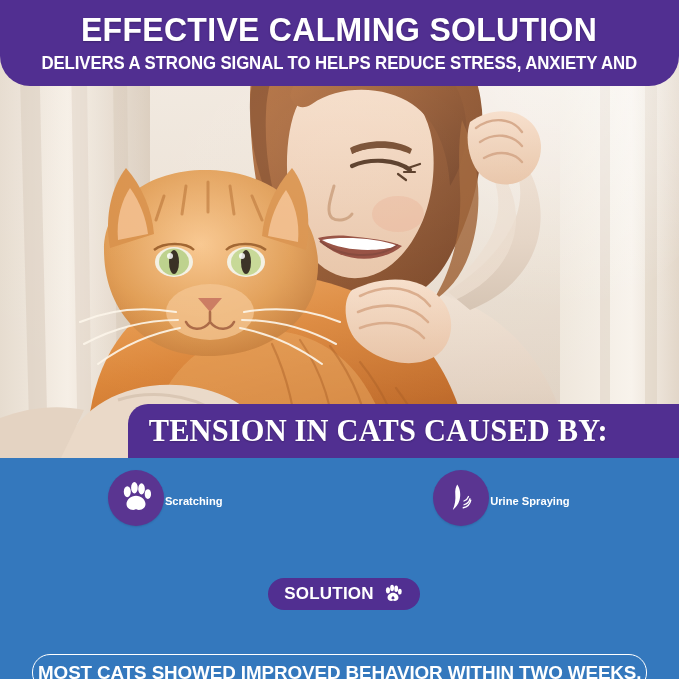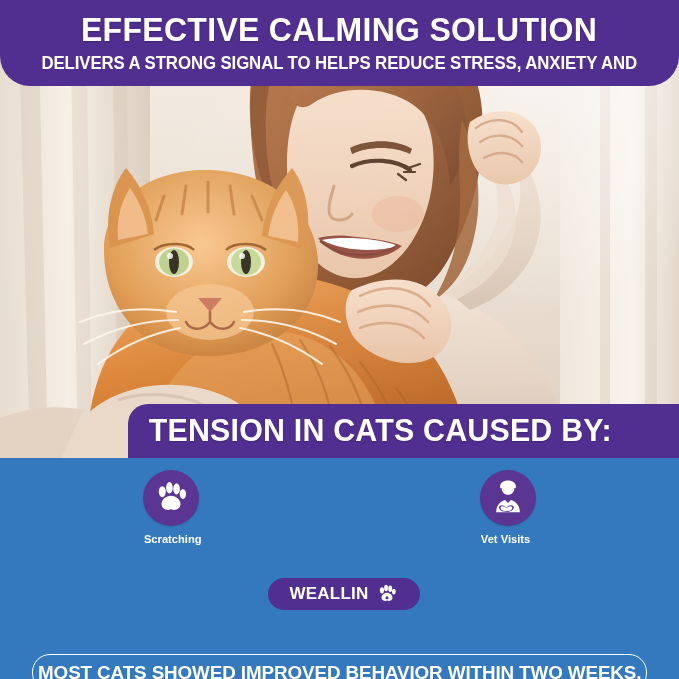--- a/index.html
+++ b/index.html
@@ -37,41 +37,42 @@
   }
 
   
   .tension-banner{
     position:absolute;left:128px;top:404px;width:551px;height:54px;
     background:#512f91;
     border-top-left-radius:20px;
     box-sizing:border-box;
     display:flex;align-items:center;
     z-index:6;
+    font-family:Liberation Serif, serif;
   }
   .tension-text{
     color:#ffffff;font-weight:bold;font-size:31px;letter-spacing:.2px;
     white-space:nowrap;margin-left:16px;transform:scaleX(.98);
     text-shadow:0 1px 2px rgba(0,0,0,.22);
   }
 
   
   .blue-panel{
     position:absolute;left:0;top:458px;width:679px;height:221px;
     background:#3478bd;z-index:4;
   }
 
   
   .icon-row{
     position:absolute;left:0;top:470px;width:679px;height:100px;
     display:flex;justify-content:space-around;align-items:flex-start;
     padding:0 4px;box-sizing:border-box;z-index:7;
   }
   .icon-cell{
-    display:flex;flex-direction:column;width:auto;
+    display:flex;align-items:center;width:auto;
   }
   .icon-circle{
     width:56px;height:56px;border-radius:50%;
     background:#5a3591;
     display:flex;align-items:center;justify-content:center;
     box-shadow:0 1px 2px rgba(0,0,0,.12);
   }
   .icon-circle svg{display:block;}
   .icon-label{
     color:#ffffff;font-weight:bold;font-size:11.5px;line-height:1;
@@ -305,42 +306,42 @@
           <ellipse cx="31" cy="12.5" rx="4.2" ry="7"></ellipse>
           <ellipse cx="39" cy="19" rx="4" ry="6.2"></ellipse>
           <path d="M24 21c6.5 0 12 5.2 12 10.6 0 4.6-3.8 7.4-8.6 7.4-2 0-2.6-.8-3.4-.8s-1.4.8-3.4.8c-4.8 0-8.6-2.8-8.6-7.4C12 26.2 17.5 21 24 21z"></path>
         </svg>
       </div>
       <div class="icon-label">Scratching</div>
     </div>
 
 
 
-
-
-
     <div class="icon-cell">
       <div class="icon-circle">
-        <svg width="38" height="38" viewBox="0 0 48 48">
-          <path d="M16 12c0-4.4 3.6-8 8-8s8 3.6 8 8-3.6 8-8 8-8-3.6-8-8z" fill="#ffffff"></path>
-          <path d="M14 10c0-5 4-8 10-8s10 3 10 8c0 1.6-1 2-2 1.4-2-1.2-5-2-8-2s-6 .8-8 2c-1 .6-2 .2-2-1.4z" fill="#ffffff"></path>
-          <path d="M9 42c0-8 5-14 11.6-15.4L24 30l3.4-3.4C34 28 39 34 39 42z" fill="#ffffff"></path>
-          <path d="M24 30l-3.4-3.4 3.4-1.2 3.4 1.2z" fill="#5a3591"></path>
-          <path d="M16 33c2.4 0 5 1.4 6 3.6 1-2.2 3.6-3.6 6-3.6 2 0 3.4 1.2 3.4 3 0 3-4 5.6-9.4 5.6S12.6 39 12.6 36c0-1.8 1.4-3 3.4-3z" fill="#5a3591"></path>
-          <path d="M17 34.5c2 0 4 1 5 2.6 1-1.6 3-2.6 5-2.6 1.4 0 2.4.8 2.4 2 0 2.2-3.2 4.2-7.4 4.2s-7.4-2-7.4-4.2c0-1.2 1-2 2.4-2z" fill="#ffffff"></path>
+        <svg width="36" height="36" viewBox="0 0 48 48">
+          <path d="M19 6c4 6 5 14 3 21-1.6 5.6-5 10-9 13 3-7 4-14 3.4-21C15.9 14 17 9 19 6z" fill="#ffffff"></path>
+          <g stroke="#ffffff" stroke-width="1.7" fill="none" stroke-linecap="round">
+            <path d="M28 28c3-1 5-3 6-6"></path>
+            <path d="M28 33c4-1 7-4 8-8"></path>
+            <path d="M27 37c5-1 9-5 10-10"></path>
+          </g>
         </svg>
       </div>
-      <div class="icon-label">Vet Visits</div>
+      <div class="icon-label">Urine Spraying</div>
     </div>
 
 
+
+
+
   </div>
 
   <div class="logo-pill">
-    <span class="logo-text">WEALLIN</span>
+    <span class="logo-text">SOLUTION</span>
     <svg class="logo-paw" width="22" height="22" viewBox="0 0 48 48" fill="#ffffff">
       <ellipse cx="13" cy="16" rx="4.4" ry="7"></ellipse>
       <ellipse cx="22" cy="11" rx="4.2" ry="7.2"></ellipse>
       <ellipse cx="31" cy="12.5" rx="4.2" ry="7"></ellipse>
       <ellipse cx="39" cy="19" rx="4" ry="6.2"></ellipse>
       <path d="M24 21c6.5 0 12 5.2 12 10.6 0 4.6-3.8 7.4-8.6 7.4-2 0-2.6-.8-3.4-.8s-1.4.8-3.4.8c-4.8 0-8.6-2.8-8.6-7.4C12 26.2 17.5 21 24 21z"></path>
       <path d="M24 28.5c1.6 1.6 3.4 3.2 3.4 4.8 0 1.4-1.5 2.4-3.4 2.4s-3.4-1-3.4-2.4c0-1.6 1.8-3.2 3.4-4.8z" fill="#512f91"></path>
     </svg>
   </div>
 

